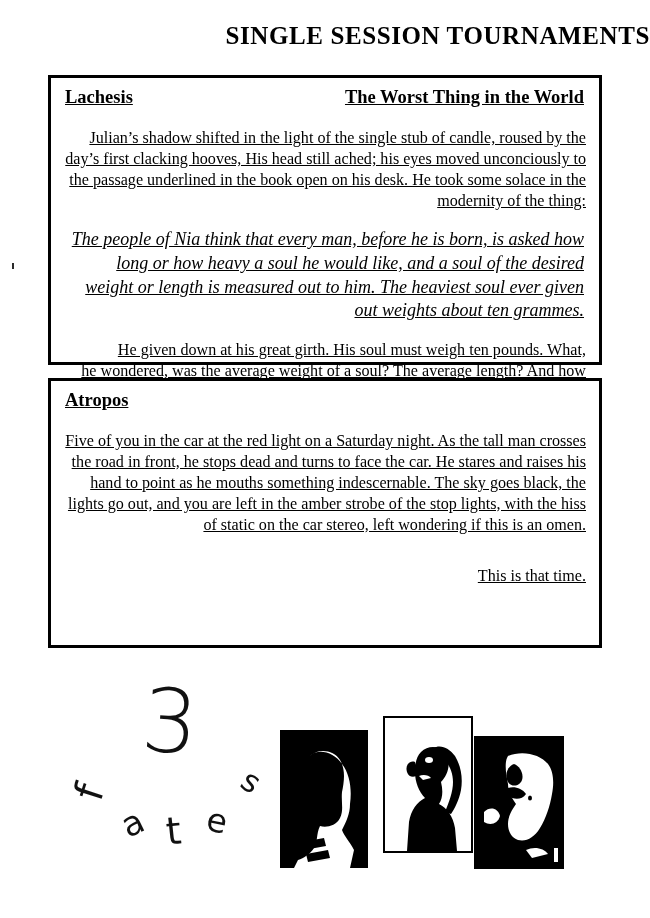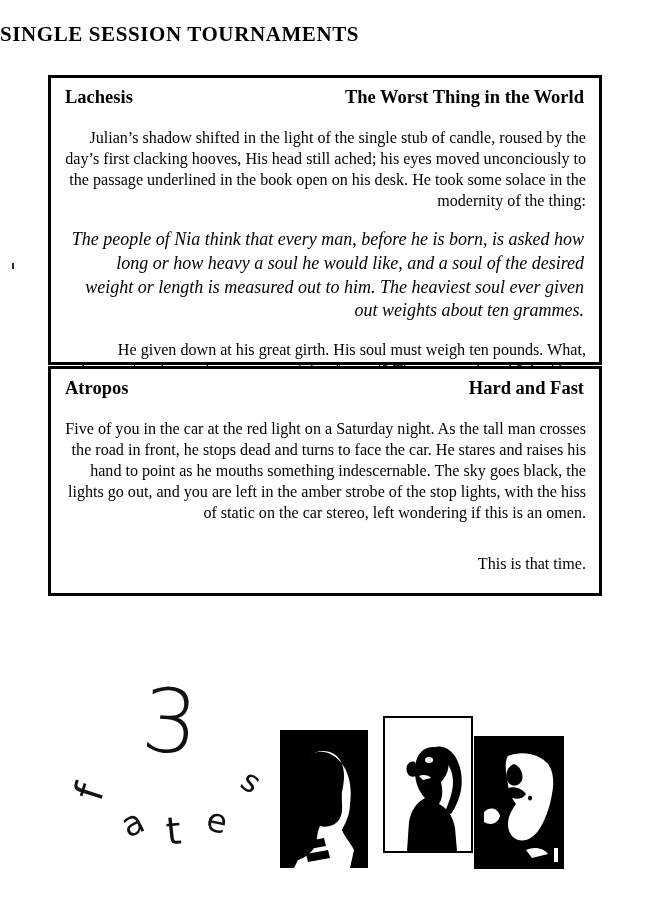--- a/index.html
+++ b/index.html
@@ -15,38 +15,39 @@
     color: #000000;
     overflow: hidden;
   }
 
   
   .page-title {
     position: absolute;
     left: 0;
     top: 22px;
     width: 650px;
-    text-align: left;
-    font-size: 21px;
+    text-align: right;
+    font-size: 25px;
     font-weight: bold;
     letter-spacing: 0.6px;
     font-family: "Liberation Serif", "DejaVu Serif", serif;
   }
 
   
   .entry-box {
     position: absolute;
     left: 48px;
     width: 554px;
     border: 3px solid #000000;
     box-sizing: border-box;
     background: #ffffff;
+    text-decoration: underline;
   }
   #box-1 { top: 75px;  height: 290px; }
-  #box-2 { top: 366px; height: 230px; }
+  #box-2 { top: 378px; height: 270px; }
 
   .box-inner {
     padding: 9px 13px 0 14px;
   }
 
   .entry-header {
     display: flex;
     justify-content: space-between;
     align-items: baseline;
     font-weight: bold;
@@ -167,21 +168,20 @@
   </div>
 </div>
 
 <div class="scan-artifact"></div>
 
 <div class="entry-box" id="box-2">
   <div class="box-inner">
 
     <div class="entry-header">
       <span class="fate-name">Atropos</span>
-      <span class="story-title">Hard and Fast</span>
     </div>
 
     <div class="body-text">
       <p>Five of you in the car at the red light on a Saturday night. As the tall man crosses the road in front, he stops dead and turns to face the car. He stares and raises his hand to point as he mouths something indescernable. The sky goes black, the lights go out, and you are left in the amber strobe of the stop lights, with the hiss of static on the car stereo, left wondering if this is an omen.</p>
       <div class="spacer-line-sm"></div>
       <div class="spacer-line-sm"></div>
       <p class="para-indent">This is that time.</p>
     </div>
 
   </div>

